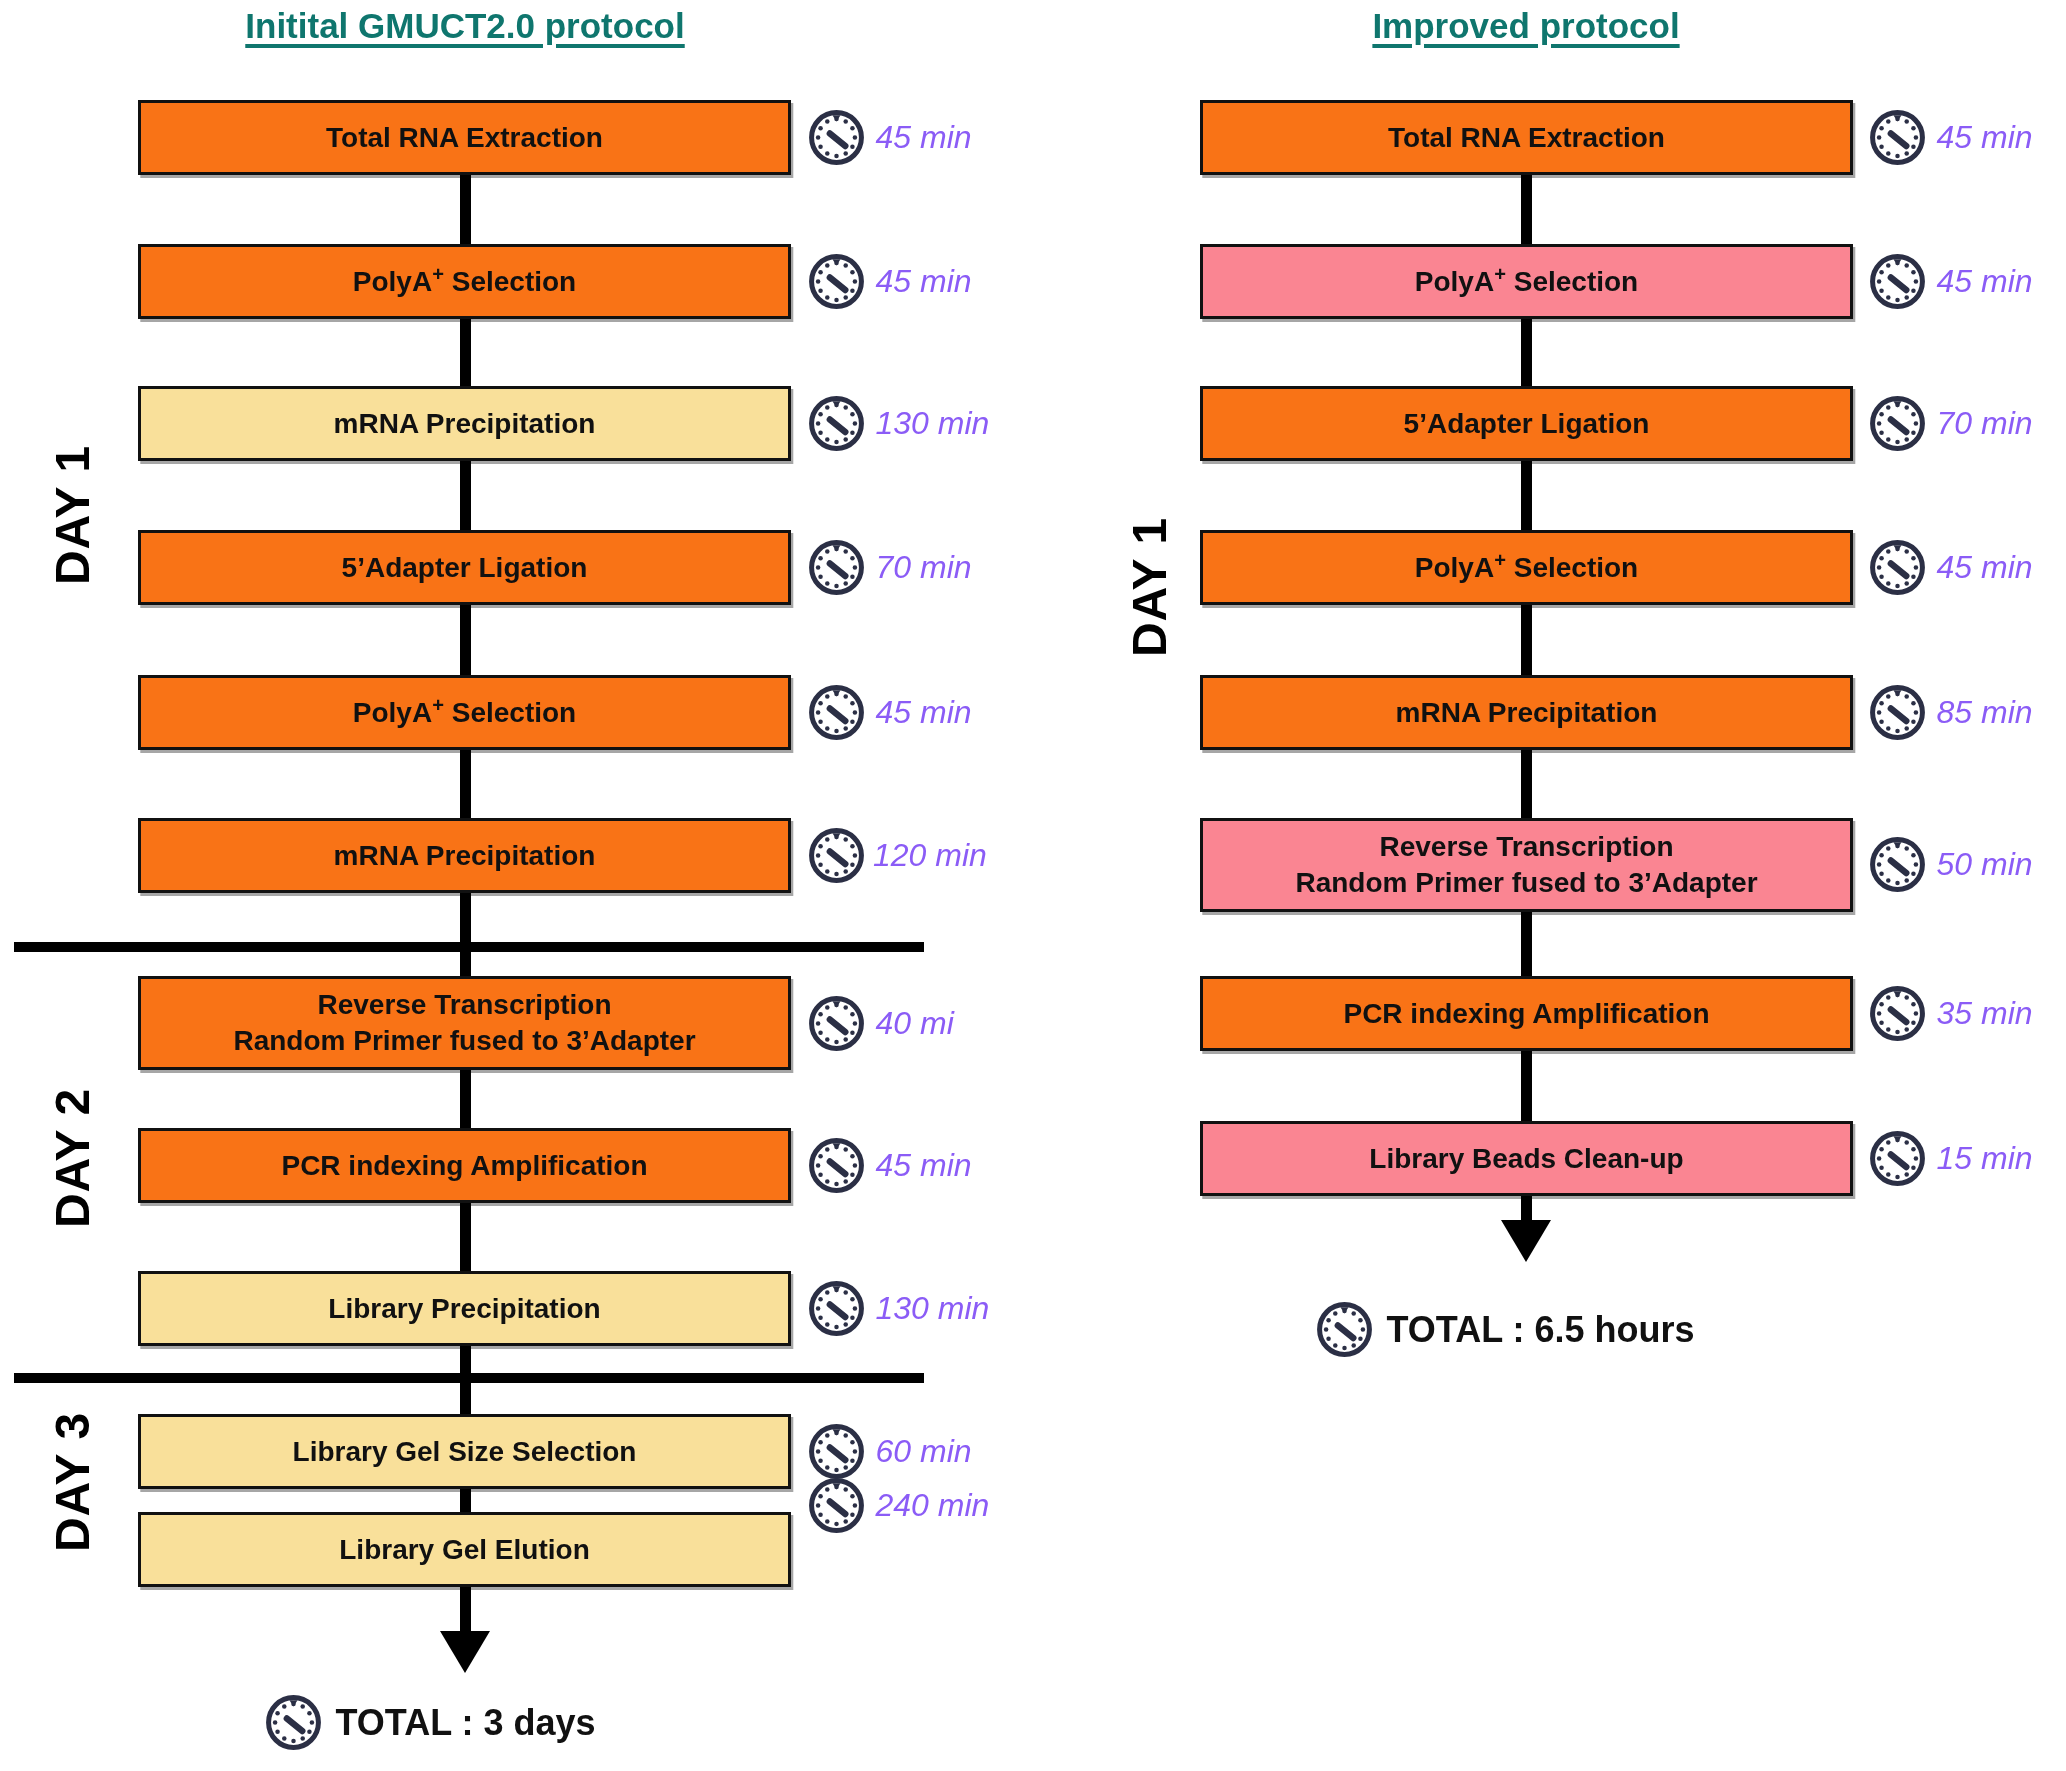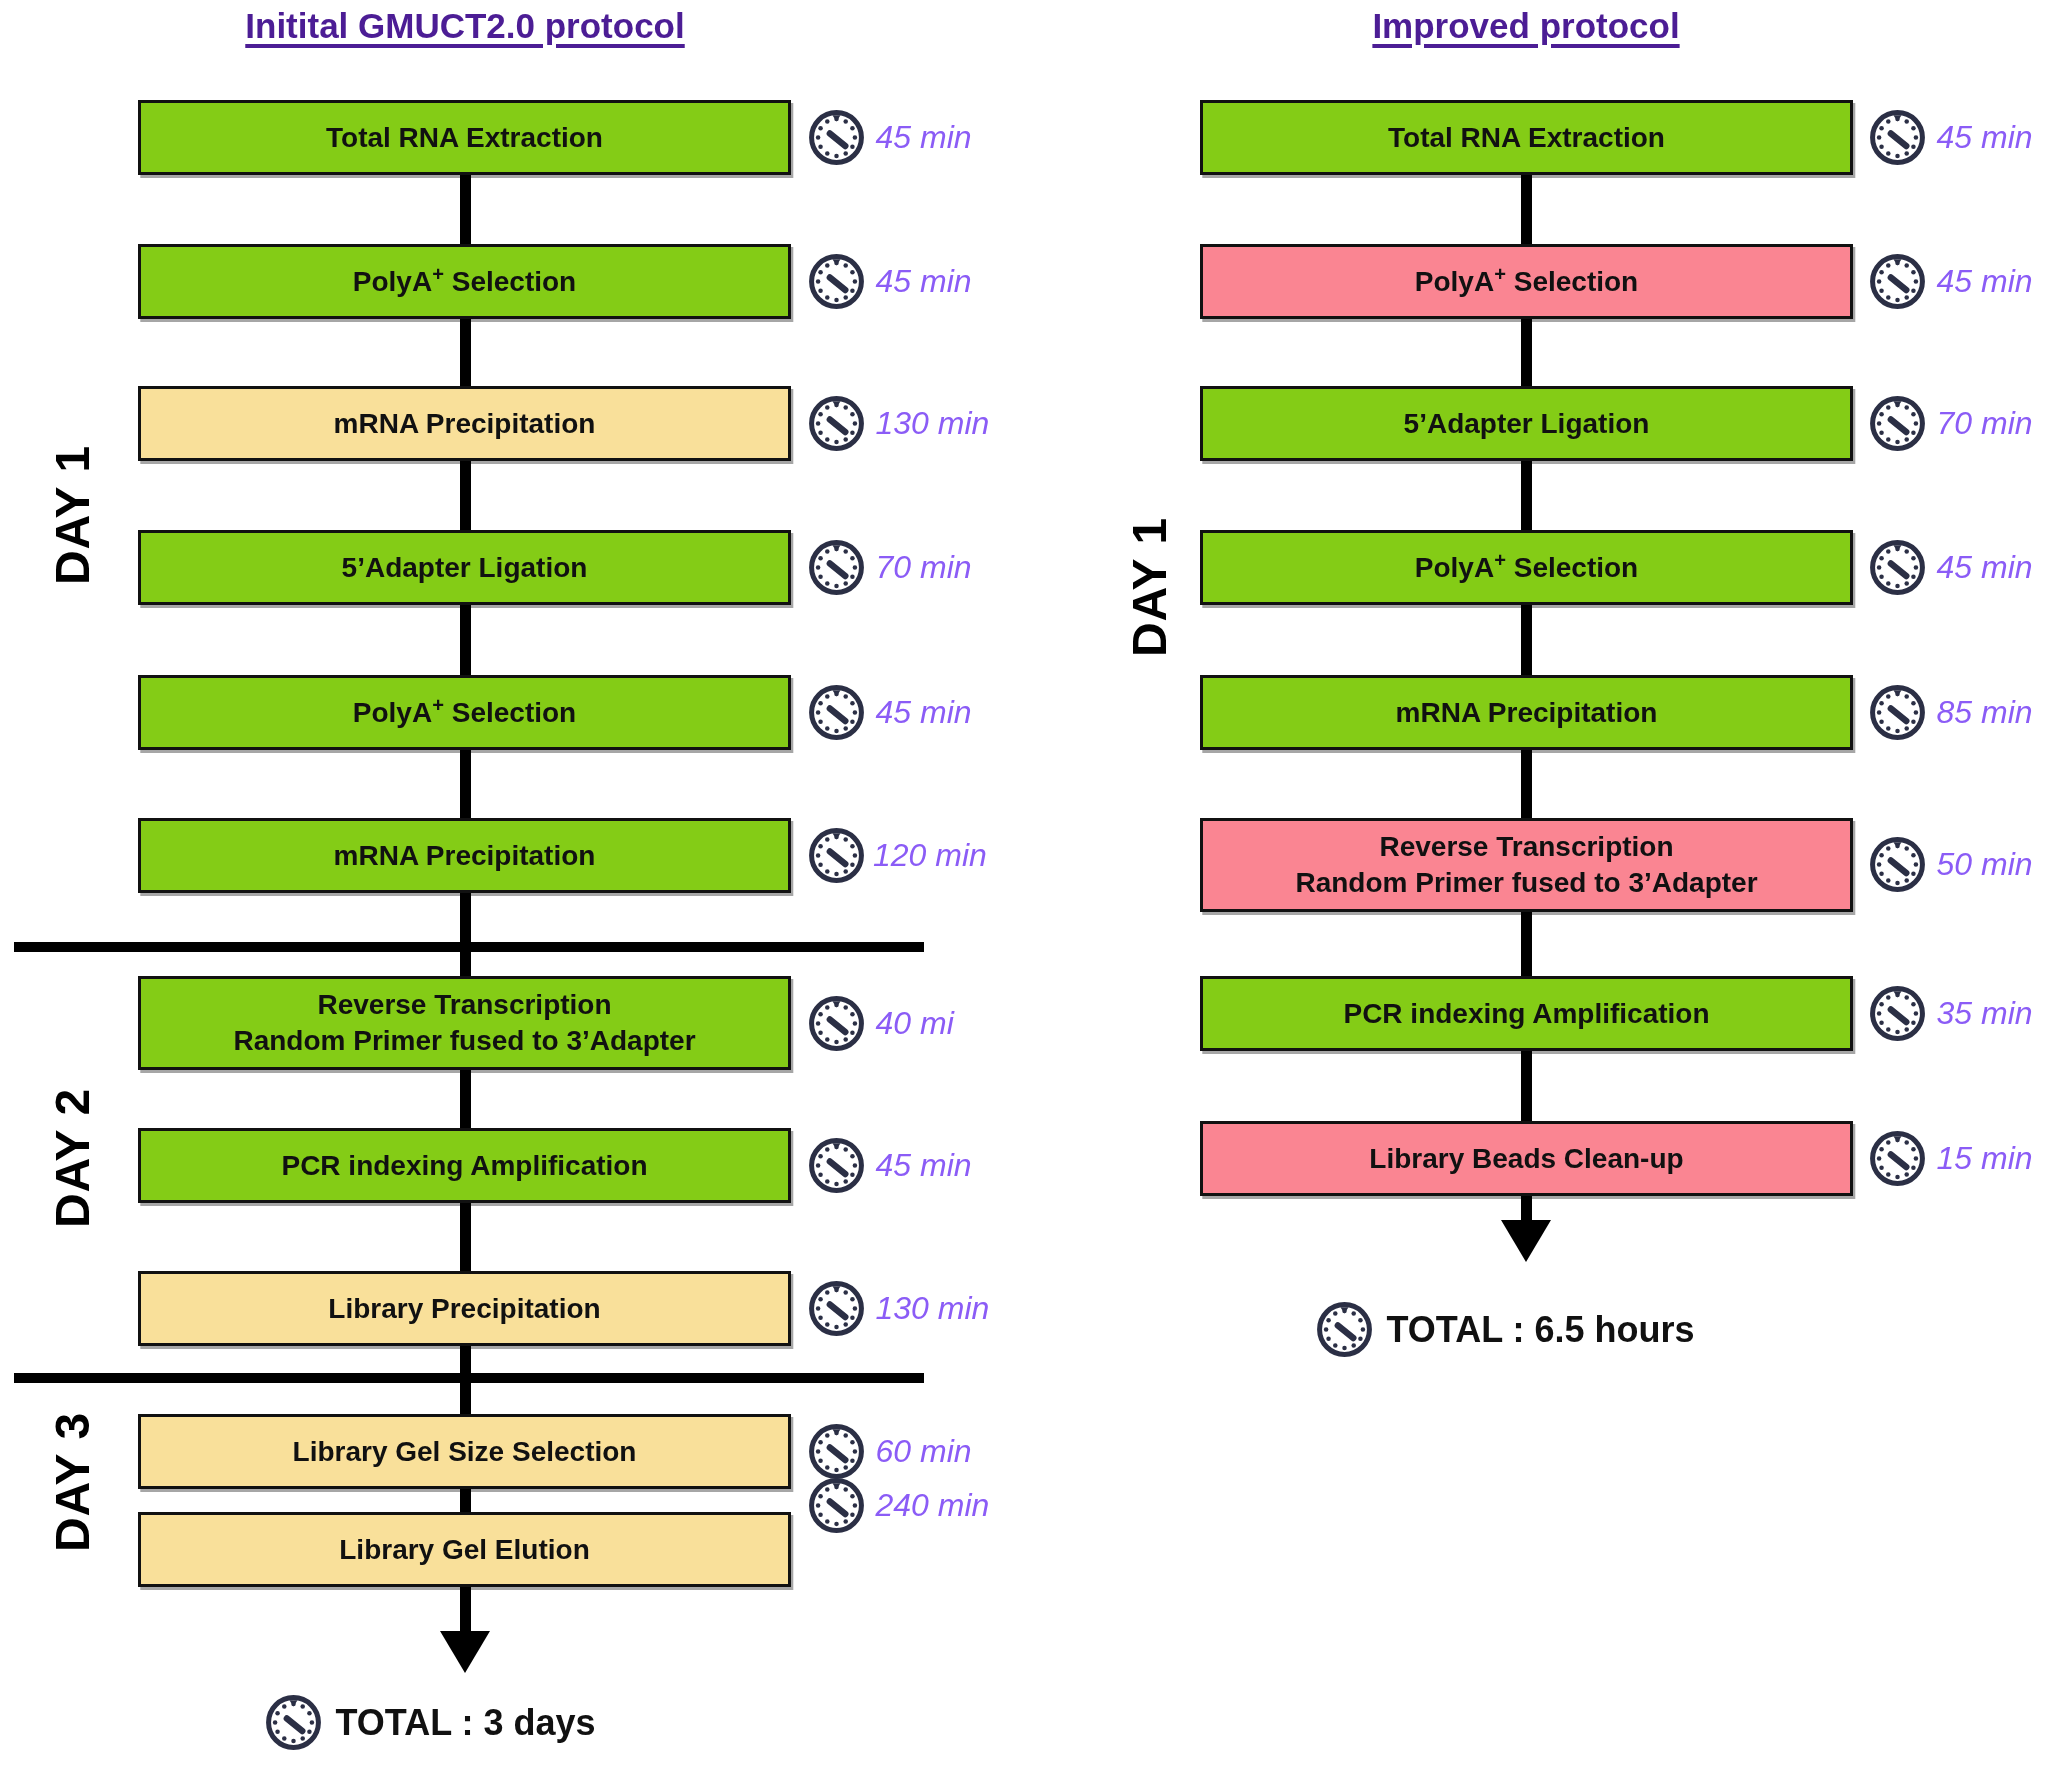--- a/index.html
+++ b/index.html
@@ -5,21 +5,21 @@
   html,body{margin:0;padding:0;background:#fff;}
   body{
     font-family:"Liberation Sans", sans-serif;
     width:2066px;height:1771px;position:relative;overflow:hidden;
     -webkit-font-smoothing:antialiased;
   }
   .stage{position:absolute;left:0;top:0;width:2066px;height:1771px;}
 
   
   .col-title{
-    position:absolute;font-weight:bold;font-size:35px;color:#4c1d95;
+    position:absolute;font-weight:bold;font-size:35px;color:#0f766e;
     text-decoration:underline;text-underline-offset:6px;
     text-decoration-thickness:3.8px;white-space:nowrap;
     transform:translateX(-50%);
   }
 
   
   .day-label{
     position:absolute;font-weight:bold;font-size:48px;color:#000;
     white-space:nowrap;transform-origin:50% 50%;
     transform:translate(-50%,-50%) rotate(-90deg);
@@ -33,21 +33,21 @@
   .arrow-head{position:absolute;width:0;height:0;
     border-left:25.6px solid transparent;border-right:25.6px solid transparent;
     border-top:42px solid #000;transform:translateX(-50%);}
 
   
   .day-sep{position:absolute;height:9.8px;background:#000;}
 
   
   .step{
     position:absolute;box-sizing:border-box;
-    border:3.8px solid #111;background:#84cc16;
+    border:3.8px solid #111;background:#f97316;
     display:flex;align-items:center;justify-content:center;
     text-align:center;z-index:3;
     box-shadow:2.3px 3px 0 rgba(0,0,0,.35);
   }
   .step .lbl{
     font-weight:bold;font-size:28px;color:#111;line-height:1.28;
     padding:0 10.5px;
   }
   .step.fill-yellow{background:#F9E09A;}
   .step.fill-pink{background:#FA8592;}

